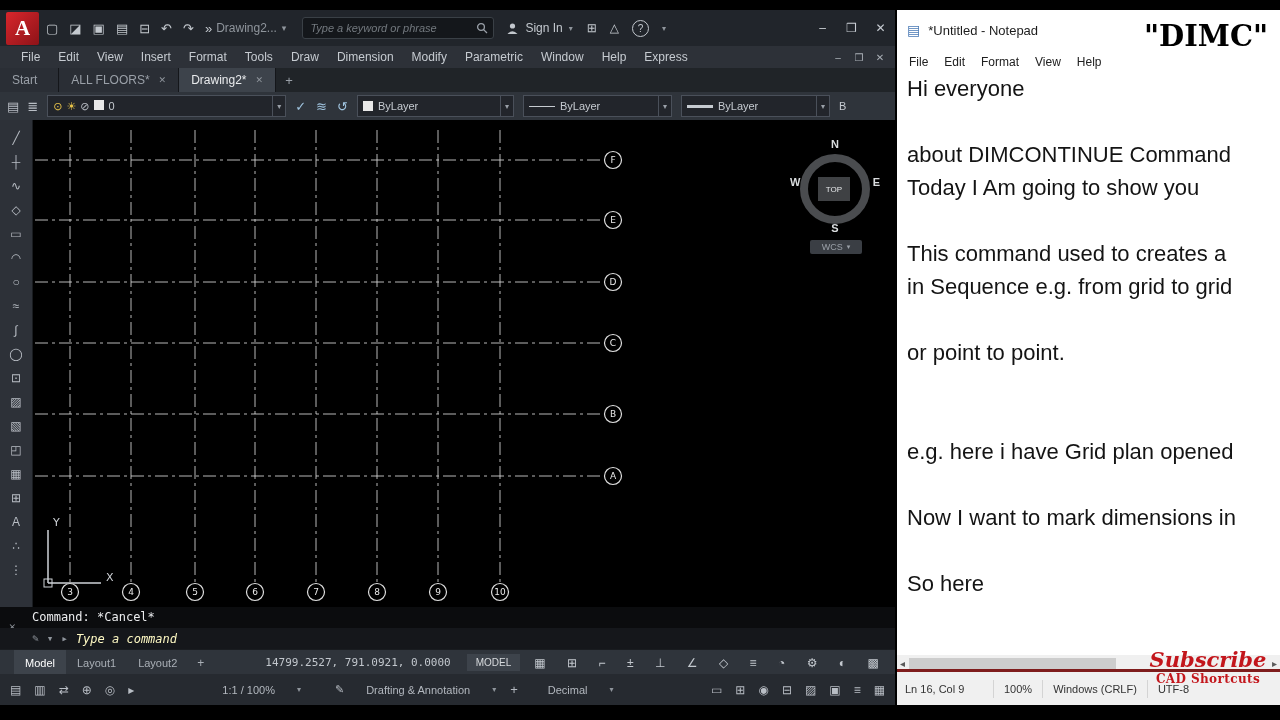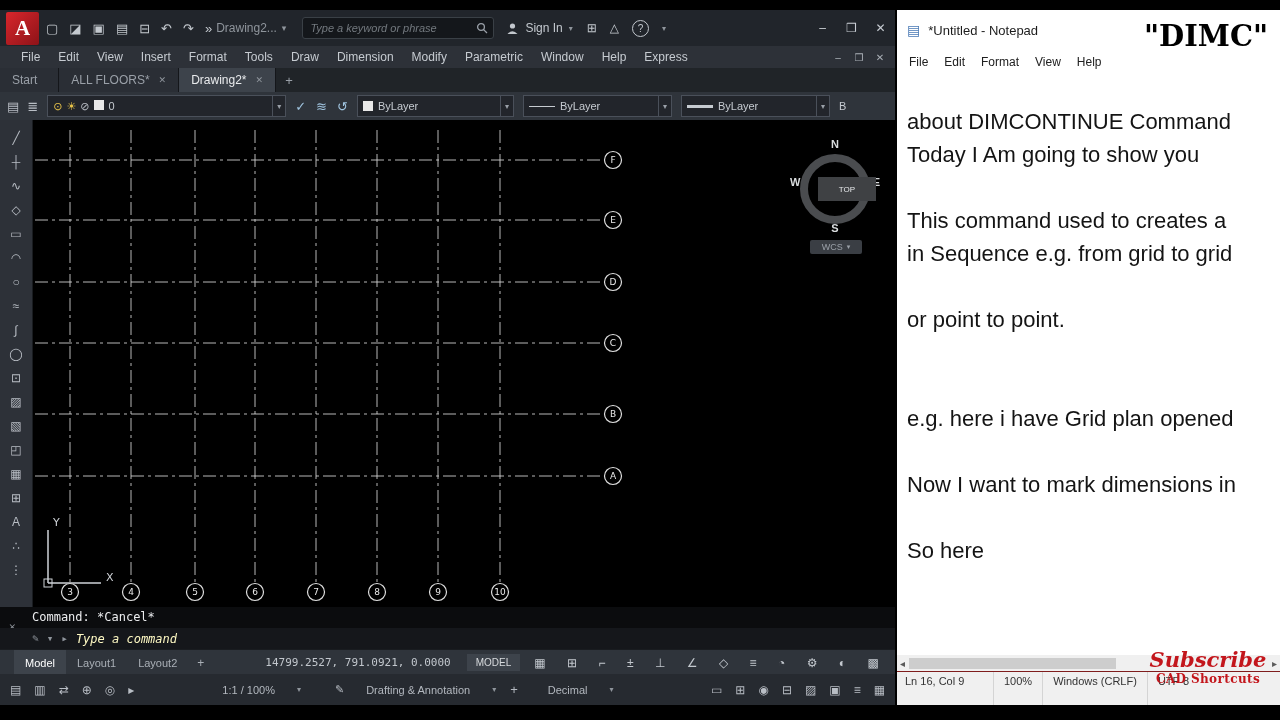--- a/index.html
+++ b/index.html
@@ -75,21 +75,21 @@
   .canvas svg{position:absolute;left:0;top:0;}
   .gridline{stroke:#d9d9d9;stroke-width:1;stroke-dasharray:13 4 3 4;opacity:.85;}
   .bubble{fill:#000;stroke:#dedede;stroke-width:1.2;}
   .bubble-label{fill:#eaeaea;font-size:9px;text-anchor:middle;font-family:"DejaVu Sans",sans-serif;}
   .ucsline{stroke:#cfd3d8;stroke-width:1.5;}
   .ucslabel{fill:#cfd3d8;font-size:11px;font-family:"DejaVu Sans",sans-serif;}
 
   .viewcube{position:absolute;left:755px;top:16px;width:94px;height:100px;color:#dadddf;}
   .vc-ring{position:absolute;left:12px;top:18px;width:54px;height:54px;border-radius:50%;
           border:8px solid #4a4c4f;box-sizing:content-box;}
-  .vc-top{position:absolute;left:30px;top:41px;width:58px;height:24px;background:#3f4144;
+  .vc-top{position:absolute;left:30px;top:41px;width:32px;height:24px;background:#3f4144;
           display:flex;align-items:center;justify-content:center;font-size:8px;color:#e6e8ea;}
   .vc-letter{position:absolute;font-weight:bold;font-size:11px;}
   .vc-n{left:0;right:0;top:2px;text-align:center;}
   .vc-s{left:0;right:0;bottom:2px;text-align:center;}
   .vc-w{left:2px;top:40px;}
   .vc-e{right:2px;top:40px;}
   .wcs{position:absolute;left:777px;top:120px;width:52px;height:14px;background:#3a3e44;
           border-radius:2px;color:#9aa0a8;font-size:9px;display:flex;align-items:center;
           justify-content:center;gap:4px;}
   .wcs .caret{font-size:7px;}
@@ -133,21 +133,21 @@
   .np-menu{position:absolute;top:40px;left:0;right:0;height:24px;display:flex;align-items:center;
           padding-left:4px;font-size:12px;color:#202020;}
   .np-menu span{padding:0 8px;}
   .np-body{position:absolute;top:62px;left:0;right:1px;bottom:75px;overflow:hidden;padding-left:10px;}
   .np-line{height:33px;line-height:33px;font-size:22px;white-space:nowrap;color:#141414;}
   .np-hscroll{position:absolute;left:0;right:0;bottom:33px;height:17px;background:#f0f0f0;
           display:flex;align-items:center;color:#5a5a5a;font-size:10px;padding:0 3px;}
   .np-hthumb{width:55%;height:11px;background:#cdcdcd;margin:0 4px;}
   .np-hspacer{flex:1;}
   .np-status{position:absolute;left:0;right:0;bottom:0;height:33px;background:#f0f0f0;
-          border-top:1px solid #7f1d1d;display:flex;font-size:11px;color:#333;}
+          border-top:3px solid #7f1d1d;display:flex;align-items:center;font-size:11px;color:#333;}
   .np-cell{padding:3px 10px;border-left:1px solid #d4d4d4;}
   .np-cell.first{border-left:none;width:78px;padding-left:8px;}
 
   
   .dimc{position:absolute;left:1138px;top:10px;width:142px;height:52px;background:#fff;
         display:flex;align-items:center;padding-left:6px;box-sizing:border-box;
         font-family:"DejaVu Serif",serif;font-weight:bold;font-size:29px;color:#000;z-index:6;}
   .subscribe{position:absolute;left:1142px;top:648px;width:132px;z-index:7;text-align:center;}
   .subscribe .sub-line1{color:#c3161c;font-family:"DejaVu Serif",serif;font-style:italic;
         font-weight:bold;font-size:21px;line-height:24px;}
@@ -473,20 +473,21 @@
   <div class="np-menu">
 
   <span>File</span>
       <span>Edit</span>
       <span>Format</span>
       <span>View</span>
       <span>Help</span>
     </div>
   <div class="np-body">
 
+  <div class="np-line">Hi everyone</div>
       <div class="np-line"></div>
       <div class="np-line">about DIMCONTINUE Command</div>
       <div class="np-line">Today I Am going to show you</div>
       <div class="np-line"></div>
       <div class="np-line">This command used to creates a</div>
       <div class="np-line">in Sequence e.g. from grid to grid</div>
       <div class="np-line"></div>
       <div class="np-line">or point to point.</div>
       <div class="np-line"></div>
       <div class="np-line"></div>

